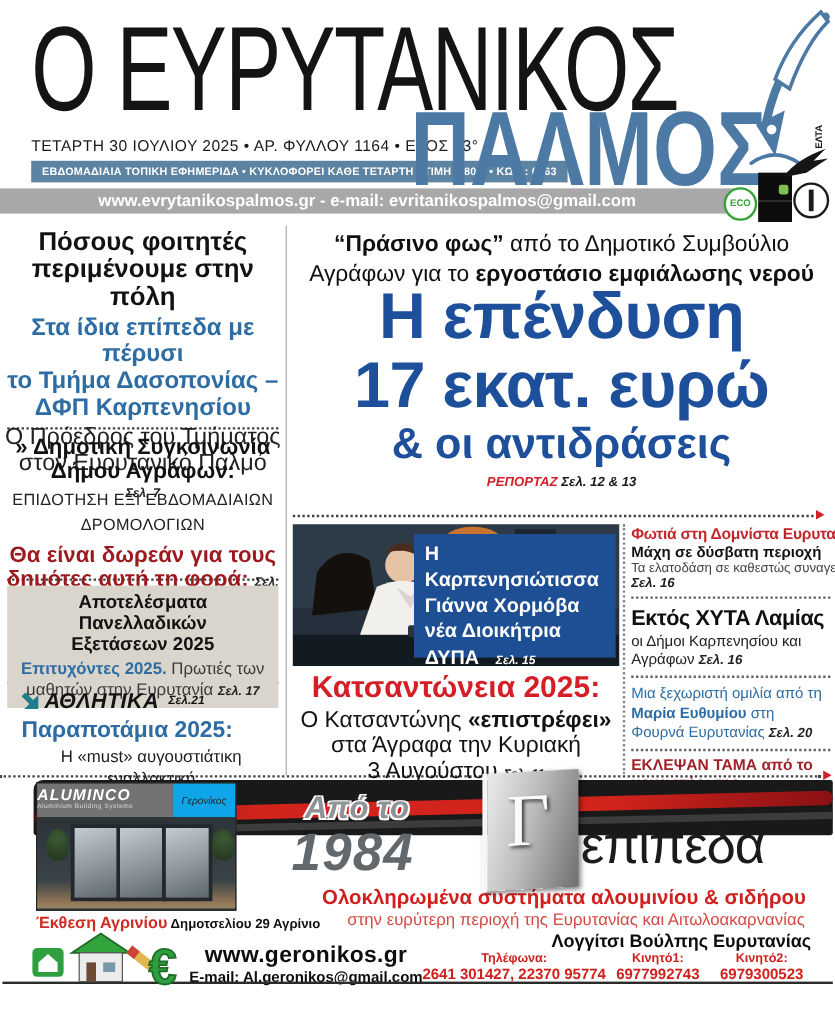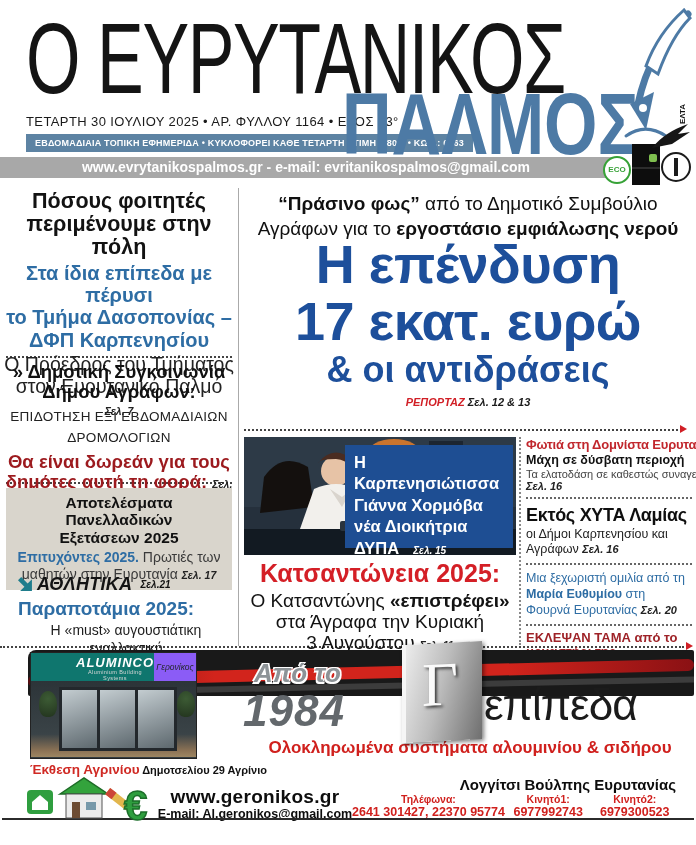--- a/index.html
+++ b/index.html
@@ -87,24 +87,24 @@
   .b4-text{font-size:11.5px;color:#444;margin-top:1px;line-height:1.2;}
 
   
   .ad{left:0;top:650px;width:696px;height:172px;background:#fff;}
   .ad-band{position:absolute;left:28px;top:0;right:2px;height:46px;background:#191919;border-radius:8px 2px 2px 2px;overflow:hidden;}
   .stripe1{position:absolute;left:0;right:0;top:17px;height:12px;border-radius:7px;
            background:linear-gradient(90deg,#5a0d10,#d2241c 28%,#d2241c 72%,#8a1114);transform:skewY(-1.4deg);}
   .stripe2{position:absolute;left:40px;right:0;top:33px;height:6px;background:#3c3c3c;transform:skewY(-1.2deg);}
   .sfront{position:absolute;left:30px;top:2px;width:165px;height:105px;background:#343c40;z-index:2;border:1px solid #222;}
   .sf-sign{display:flex;height:28px;}
-  .sf-main{flex:1;background:#0f766e;color:#fff;text-align:center;padding-top:3px;padding-left:45px;}
+  .sf-main{flex:1;background:#737373;color:#fff;padding-top:3px;}
   .sf-brand{font-size:13px;font-weight:700;font-style:italic;letter-spacing:1px;line-height:1;}
   .sf-sub{font-size:5.5px;letter-spacing:.4px;color:#d8d8d8;}
-  .sf-right{width:52px;background:#8b5cf6;color:#23272b;font-size:8.5px;font-style:italic;text-align:center;padding-top:9px;}
+  .sf-right{width:52px;background:#0ea5e9;color:#23272b;font-size:8.5px;font-style:italic;text-align:center;padding-top:9px;}
   .sf-body{position:relative;height:76px;background:linear-gradient(#2c3438,#3a4347 70%,#8d7355 92%,#9d8662);}
   .pane{position:absolute;top:6px;width:36px;height:58px;background:linear-gradient(160deg,#c3ccd0,#5d686e);border:3px solid #23282c;}
   .plant{position:absolute;width:18px;height:26px;background:radial-gradient(circle at 50% 30%,#3c5b34,#22331e);border-radius:50% 50% 40% 40%;top:10px;}
   .ad-exh{position:absolute;left:30px;top:110px;white-space:nowrap;}
   .exh-red{font-size:13.5px;font-weight:700;color:#d02a24;}
   .exh-addr{font-size:11px;font-weight:700;color:#111;}
   .ad-house{position:absolute;left:26px;top:126px;z-index:2;}
   .ad-web{position:absolute;left:160px;top:136px;width:190px;text-align:center;font-size:19px;font-weight:700;color:#0d0d0d;letter-spacing:.3px;}
   .ad-mail{position:absolute;left:150px;top:157px;width:210px;text-align:center;font-size:12.5px;font-weight:700;color:#0d0d0d;}
   .since1{position:absolute;left:254px;top:8px;font-size:26px;font-weight:700;font-style:italic;color:#8d9397;z-index:3;
@@ -342,20 +342,21 @@
 
     <div class="since1">Από το</div>
     <div class="since2">1984</div>
 
     <div class="gdoor">
       <span>Γ</span>
     </div>
     <div class="brandrest">επίπεδα</div>
 
     <div class="ad-t1">Ολοκληρωμένα συστήματα αλουμινίου &amp; σιδήρου</div>
+    <div class="ad-t2">στην ευρύτερη περιοχή της Ευρυτανίας και Αιτωλοακαρνανίας</div>
     <div class="ad-loc">Λογγίτσι Βούλπης Ευρυτανίας</div>
 
     <div class="ad-phones">
       <div class="ph-col">
         <div class="ph-label">Τηλέφωνα:</div>
         <div class="ph-num">2641 301427,  22370 95774</div>
       </div>
       <div class="ph-col">
         <div class="ph-label">Κινητό1:</div>
         <div class="ph-num">6977992743</div>

